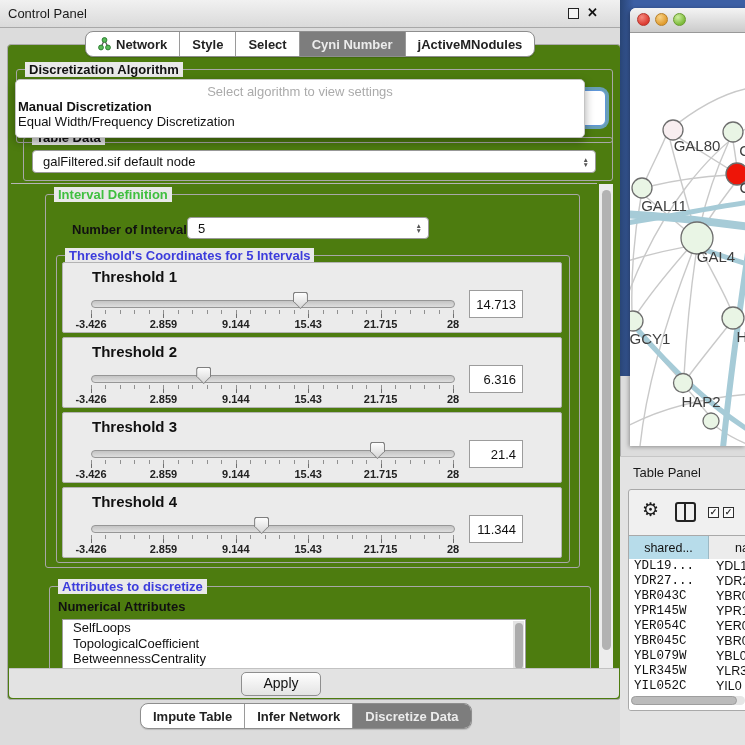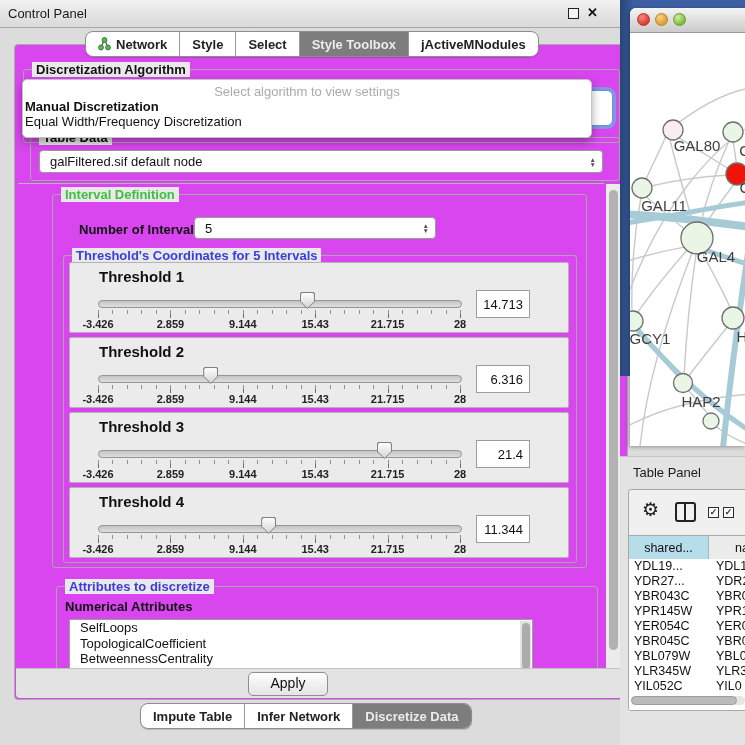--- a/index.html
+++ b/index.html
@@ -12,21 +12,21 @@
   .float-ic{position:absolute;left:568px;top:8px;width:9px;height:9px;border:1.5px solid #222;background:#F4F4F4;}
   .close-ic{position:absolute;left:587px;top:5px;font-size:13px;font-weight:bold;color:#111;}
   .seg{position:absolute;display:flex;background:#FFF;border:1px solid #8E8E8E;border-radius:8px;
        overflow:hidden;height:24px;z-index:6;box-shadow:0 1px 1px rgba(0,0,0,.15);}
   .seg .tab{display:flex;align-items:center;gap:5px;padding:0 12px;font-size:13px;font-weight:bold;
        color:#222;border-left:1px solid #9A9A9A;white-space:nowrap;}
   .seg .tab:first-child{border-left:none;}
   .seg .tab.sel{background:#7D7D7D;color:#ECECEC;}
   #topTabs{left:85px;top:31px;}
   #bottomTabs{left:140px;top:703px;}
-  .main-panel{position:absolute;left:14px;top:44px;width:612px;height:654px;background:#d946ef;
+  .main-panel{position:absolute;left:7px;top:44px;width:612px;height:654px;background:#4d7c0f;
       border:1px solid #ABABAB;border-radius:4px;}
   .grp{position:absolute;border:1px solid #A8A8A8;border-radius:3px;}
   .grp-title{position:absolute;top:-8px;left:8px;background:#E9E9E9;padding:0 4px;
       font-size:13px;font-weight:bold;color:#111;white-space:nowrap;}
   .grp-title.green{color:#3FBF3F;}
   .grp-title.blue{color:#3C3CDC;}
   #discGrp{left:8px;top:24px;width:595px;height:72px;}
   #discCombo{position:absolute;left:10px;top:20px;width:577px;height:34px;background:#FFF;
       border:1.5px solid #5E96D8;border-radius:6px;box-shadow:0 0 0 3px rgba(111,168,224,.8);}
   #popup{position:absolute;left:7px;top:34px;width:568px;height:57px;background:#FFF;
@@ -103,21 +103,21 @@
       line-height:9px;text-align:center;color:#2E2E2E;font-weight:bold;background:#FAFAFA;}
   .cb.c1{left:79px;} .cb.c2{left:94px;}
   .tp-header{position:absolute;left:0;top:45px;right:0;height:23px;display:flex;
       border-top:1px solid #A9A9A9;border-bottom:1px solid #A9A9A9;font-size:12.5px;color:#111;}
   .tp-header .h1{width:79px;background:#B7DCEA;border-right:1px solid #9DB9C4;display:flex;
       align-items:center;justify-content:center;}
   .tp-header .h2{flex:1;background:#ECECEC;display:flex;align-items:center;padding-left:26px;
       overflow:hidden;white-space:nowrap;}
   .tp-rows{position:absolute;left:0;top:69px;right:0;bottom:0;background:#FFF;}
   .trow{display:flex;height:15px;font-size:12.5px;color:#111;background:#FFF;}
-  .trow .c1{width:79px;padding-left:5px;box-sizing:border-box;overflow:hidden;white-space:nowrap;}
+  .trow .c1{width:79px;padding-left:5px;box-sizing:border-box;overflow:hidden;white-space:nowrap;font-family:Liberation Mono, monospace;}
   .trow .c2{flex:1;padding-left:8px;overflow:hidden;white-space:nowrap;}
   .hsb{position:absolute;left:2px;right:2px;bottom:5px;height:9px;background:#E6E6E6;border-radius:5px;}
   .hsb-thumb{width:93%;height:100%;background:#BBB;border:1px solid #9E9E9E;border-radius:5px;box-sizing:border-box;}
 </style>
 </head>
 <body>
 
 <div id="app">
 
   <div class="cp-titlebar">
@@ -137,21 +137,21 @@
         </svg>
         <span>Network</span>
       </div>
       <div class="tab">
         <span>Style</span>
       </div>
       <div class="tab">
         <span>Select</span>
       </div>
       <div class="tab sel">
-        <span>Style Toolbox</span>
+        <span>Cyni Number</span>
       </div>
       <div class="tab">
         <span>jActiveMNodules</span>
       </div>
     </div>
 
   <div class="main-panel">
 
     <div class="grp" id="discGrp">
       <span class="grp-title">Discretization Algorithm</span>

